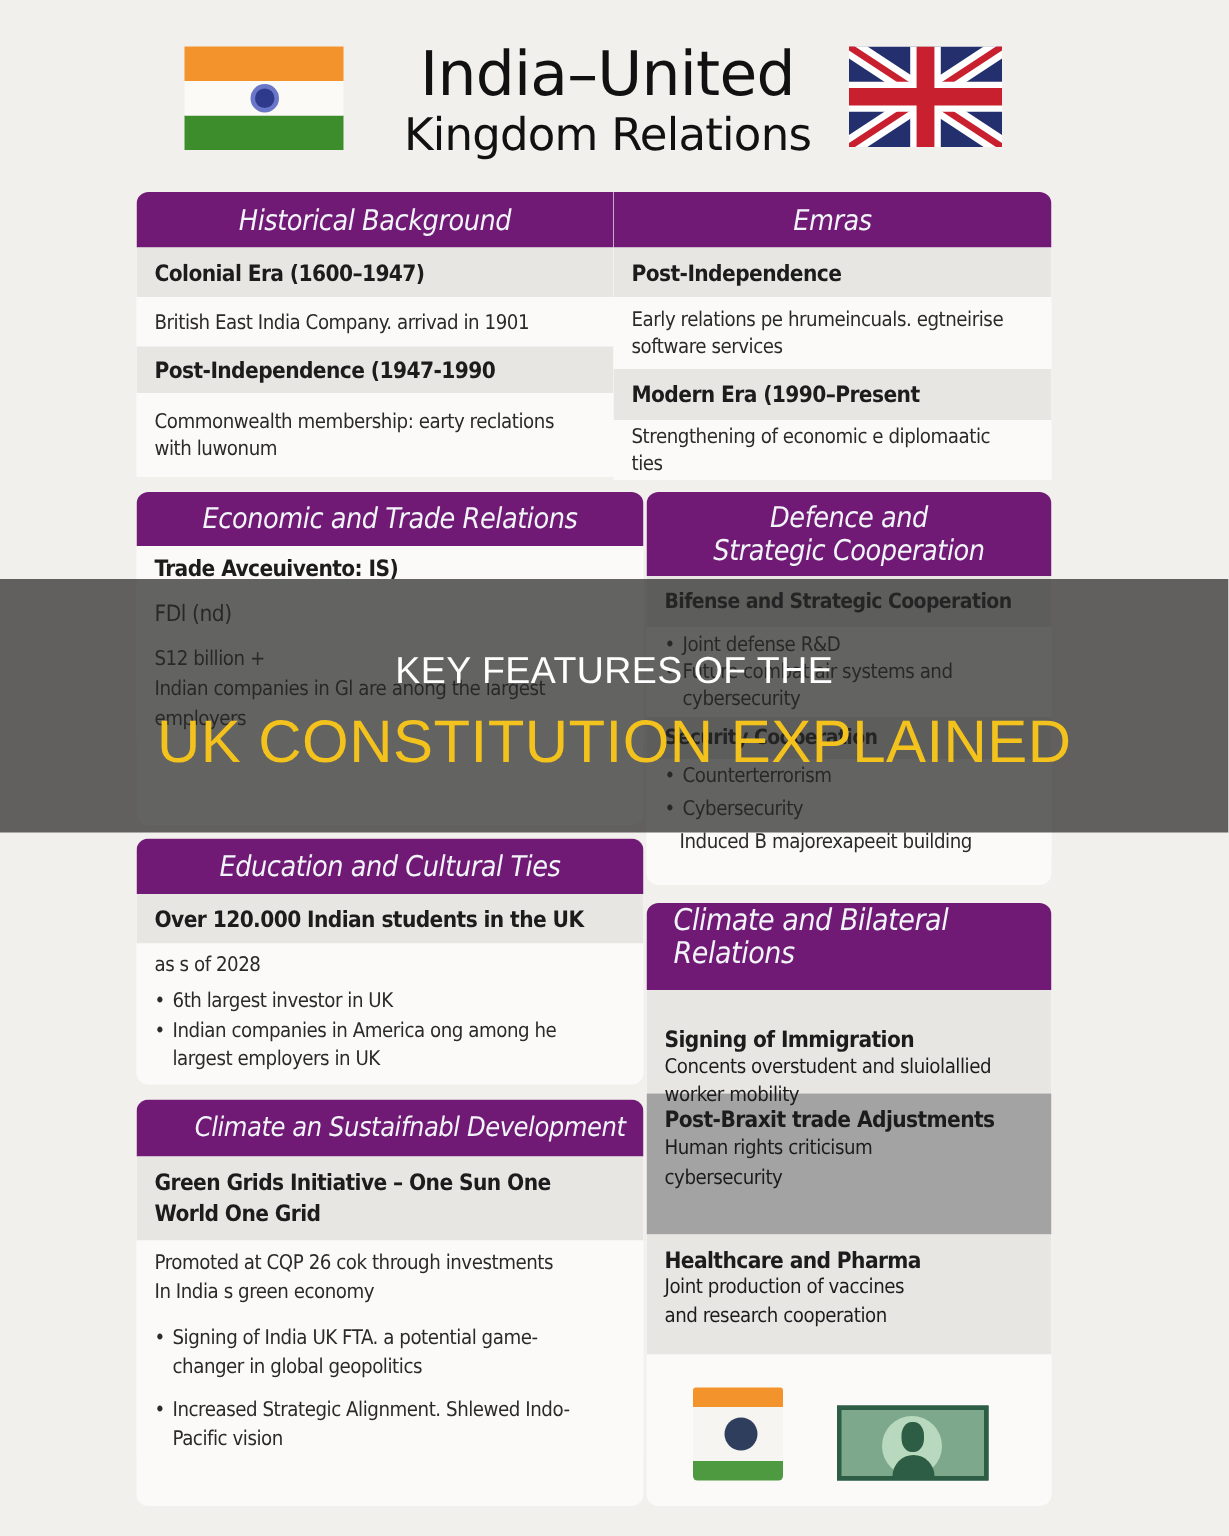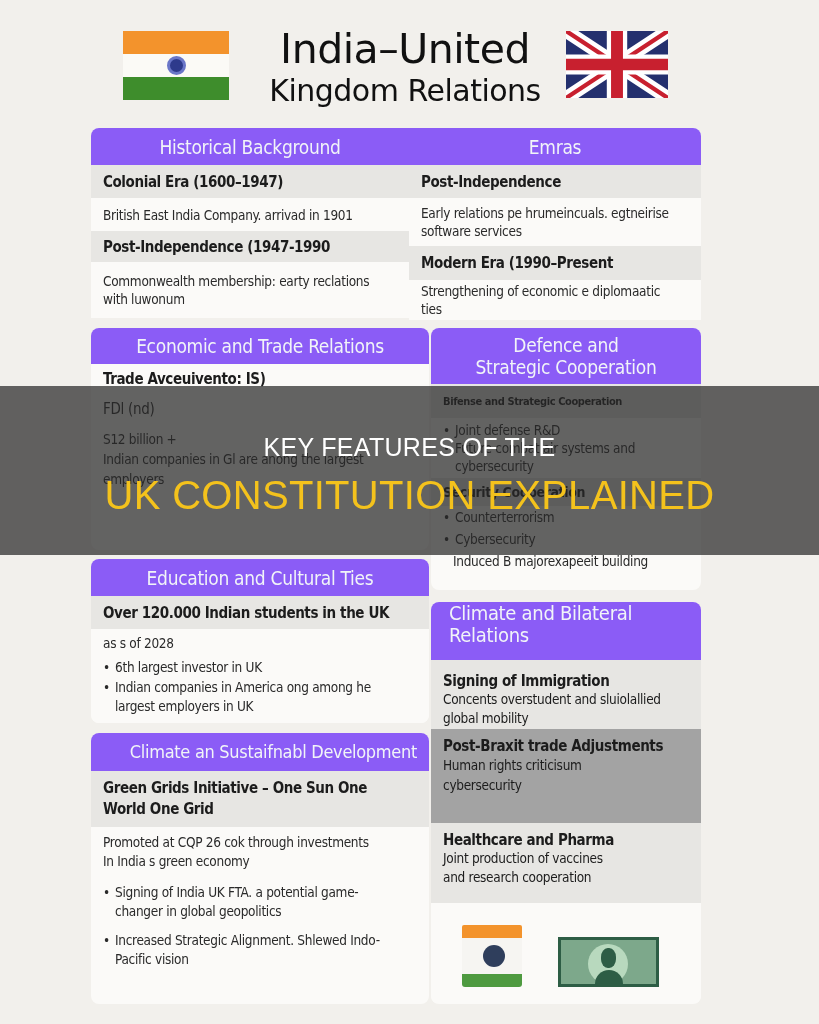--- a/index.html
+++ b/index.html
@@ -29,24 +29,25 @@
   .title .l1 { font-size: 41px; line-height: 46px; letter-spacing: -0.5px; }
   .title .l2 { font-size: 30px; line-height: 38px; letter-spacing: -0.5px; }
   .flag-uk { left: 566px; top: 31px; width: 102px; height: 67px; }
 
   
   .panel {
     position: absolute; background: #fbfaf8; border-radius: 8px; overflow: hidden;
     font-family: "DejaVu Sans Condensed", "DejaVu Sans", sans-serif;
   }
   .hdr {
-    background: #8b5cf6; color: #f1f4f8; text-align: center;
+    background: #701a75; color: #f1f4f8; text-align: center;
     font-size: 19px; line-height: 22px;
     display: flex; align-items: center; justify-content: center;
     letter-spacing: -0.3px;
+    font-style: italic;
   }
   .hdr.left { justify-content: flex-start; text-align: left; padding-left: 18px; }
   .row-h {
     background: #e7e6e3; font-weight: bold; font-size: 15px; color: #1c1c1c;
     padding: 0 12px; display: flex; align-items: center; letter-spacing: -0.4px;
   }
   .row-b {
     background: #fbfaf8; font-size: 13.5px; color: #2a2a2a; padding: 0 12px;
     display: flex; flex-direction: column; justify-content: center; letter-spacing: -0.3px;
     line-height: 18px;
@@ -130,21 +131,21 @@
     <div>Indian companies in Gl are anong the largest</div>
     <div>employers</div>
   </div>
 </div>
 
 <div class="panel" style="left:431px; top:328px; width:270px; height:262px;">
   <div class="hdr" style="height:56px; flex-direction:column;">
     <div>Defence and</div>
     <div>Strategic Cooperation</div>
   </div>
-  <div class="row-h" style="height:34px; font-size:11px;">Bifense and Strategic Cooperation</div>
+  <div class="row-h" style="height:34px; font-size:14px;">Bifense and Strategic Cooperation</div>
   <div class="row-b" style="height:60px;">
     <div class="bullet">Joint defense R&amp;D</div>
     <div class="bullet">Future combat air systems and cybersecurity</div>
   </div>
   <div class="row-h" style="height:28px; font-size:14px;">Security Cooperation</div>
   <div class="row-b" style="height:44px; line-height:22px;">
     <div class="bullet">Counterterrorism</div>
     <div class="bullet">Cybersecurity</div>
   </div>
   <div class="row-b" style="height:22px; padding-left:22px;">
@@ -160,24 +161,24 @@
     <div class="bullet">6th largest investor in UK</div>
     <div class="bullet" style="line-height:19px; padding-right:30px;">Indian companies in America ong among he largest employers in UK</div>
   </div>
 </div>
 
 <div class="panel" style="left:431px; top:602px; width:270px; height:402px;">
   <div class="hdr left" style="height:58px; flex-direction:column; align-items:flex-start; font-size:20px;">
     <div>Climate and Bilateral</div>
     <div>Relations</div>
   </div>
-  <div style="background:#e7e6e3; height:69px; padding:12px 12px 0;">
+  <div style="background:#e7e6e3; height:69px; padding:24px 12px 0;">
     <div style="font-weight:bold; font-size:15px; letter-spacing:-0.4px;">Signing of Immigration</div>
     <div style="font-size:13.5px; line-height:19px; letter-spacing:-0.3px;">Concents overstudent and sluiolallied</div>
-    <div style="font-size:13.5px; line-height:19px; letter-spacing:-0.3px;">global mobility</div>
+    <div style="font-size:13.5px; line-height:19px; letter-spacing:-0.3px;">worker mobility</div>
   </div>
   <div style="background:#a3a3a3; height:94px; padding:8px 12px 0;">
     <div style="font-weight:bold; font-size:15px; letter-spacing:-0.4px;">Post-Braxit trade Adjustments</div>
     <div style="font-size:13.5px; line-height:20px; letter-spacing:-0.3px;">Human rights criticisum</div>
     <div style="font-size:13.5px; line-height:20px; letter-spacing:-0.3px;">cybersecurity</div>
   </div>
   <div style="background:#e7e6e3; height:80px; padding:8px 12px 0;">
     <div style="font-weight:bold; font-size:15px; letter-spacing:-0.4px;">Healthcare and Pharma</div>
     <div style="font-size:13.5px; line-height:19px; letter-spacing:-0.3px;">Joint production of vaccines</div>
     <div style="font-size:13.5px; line-height:19px; letter-spacing:-0.3px;">and research cooperation</div>

